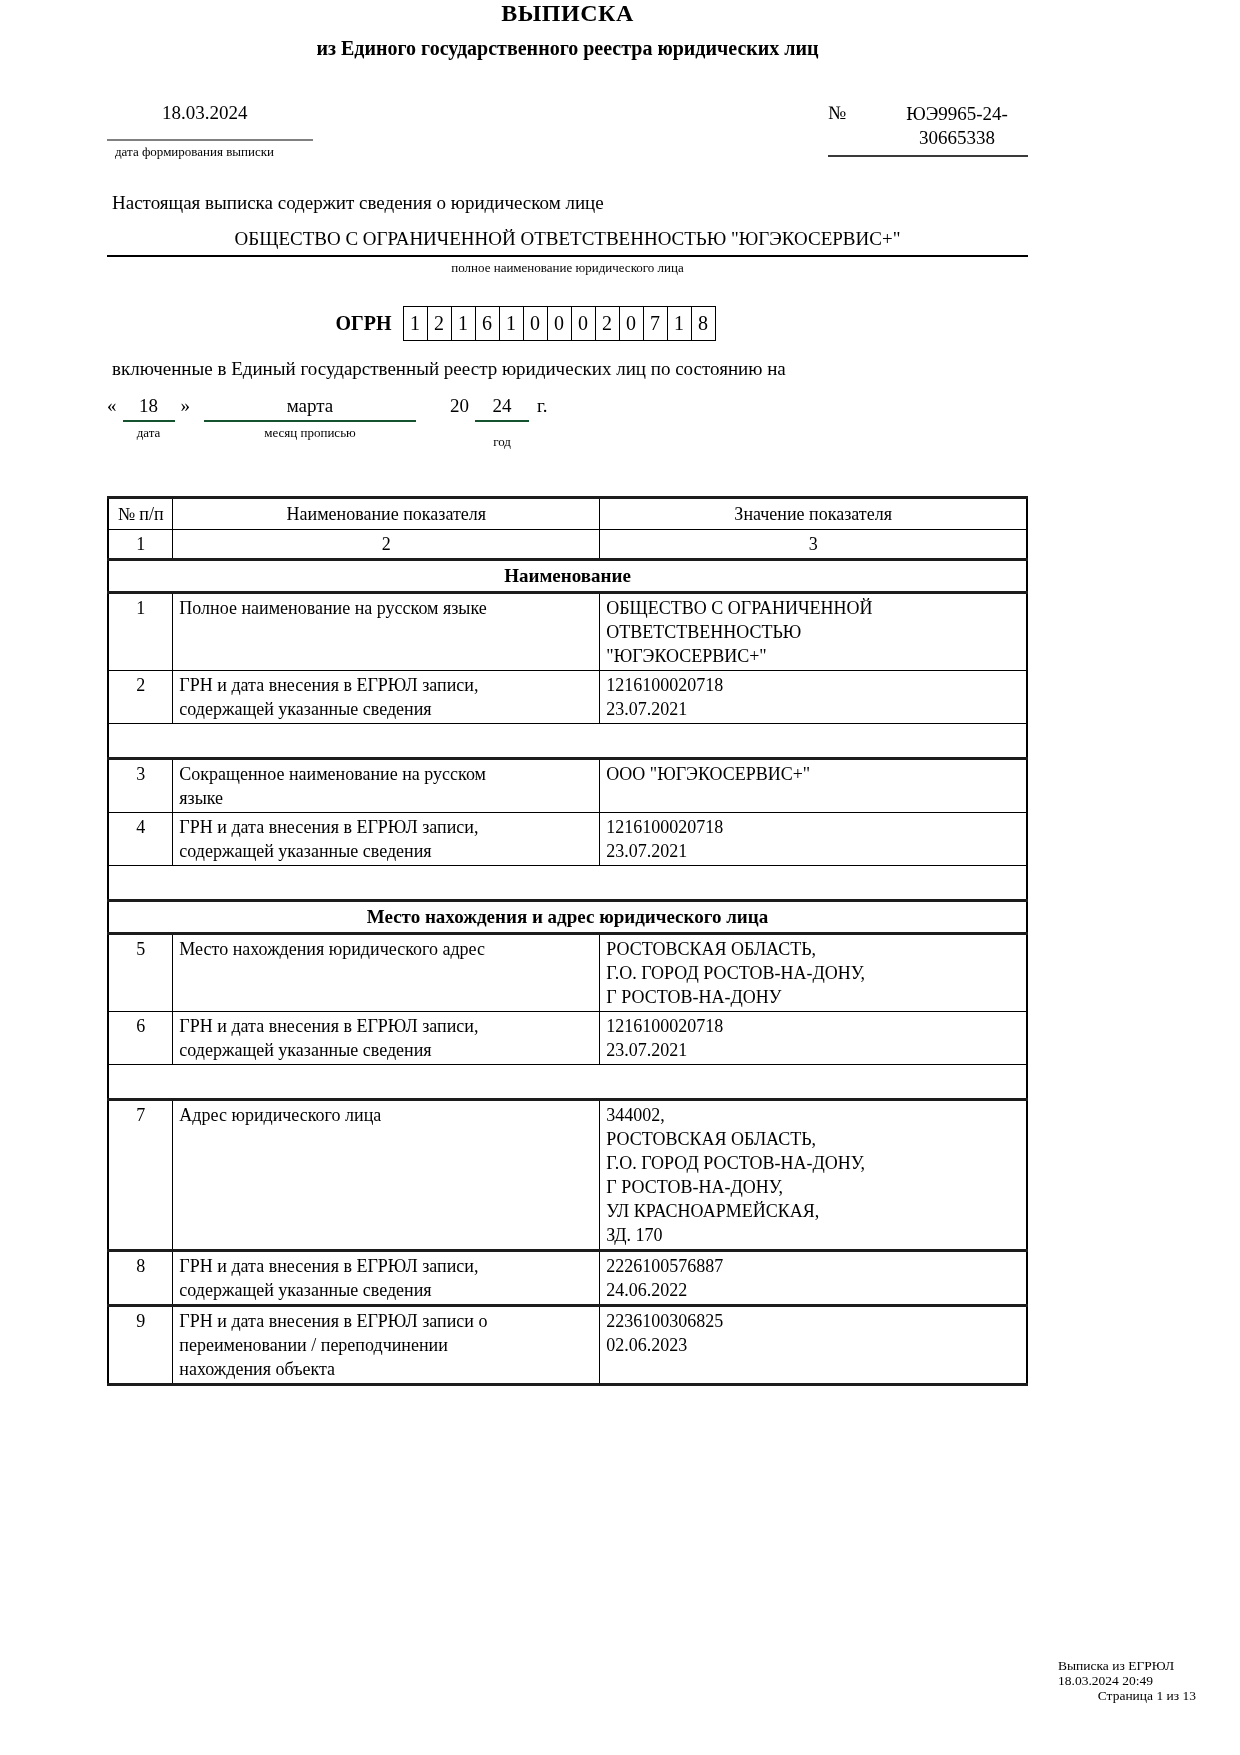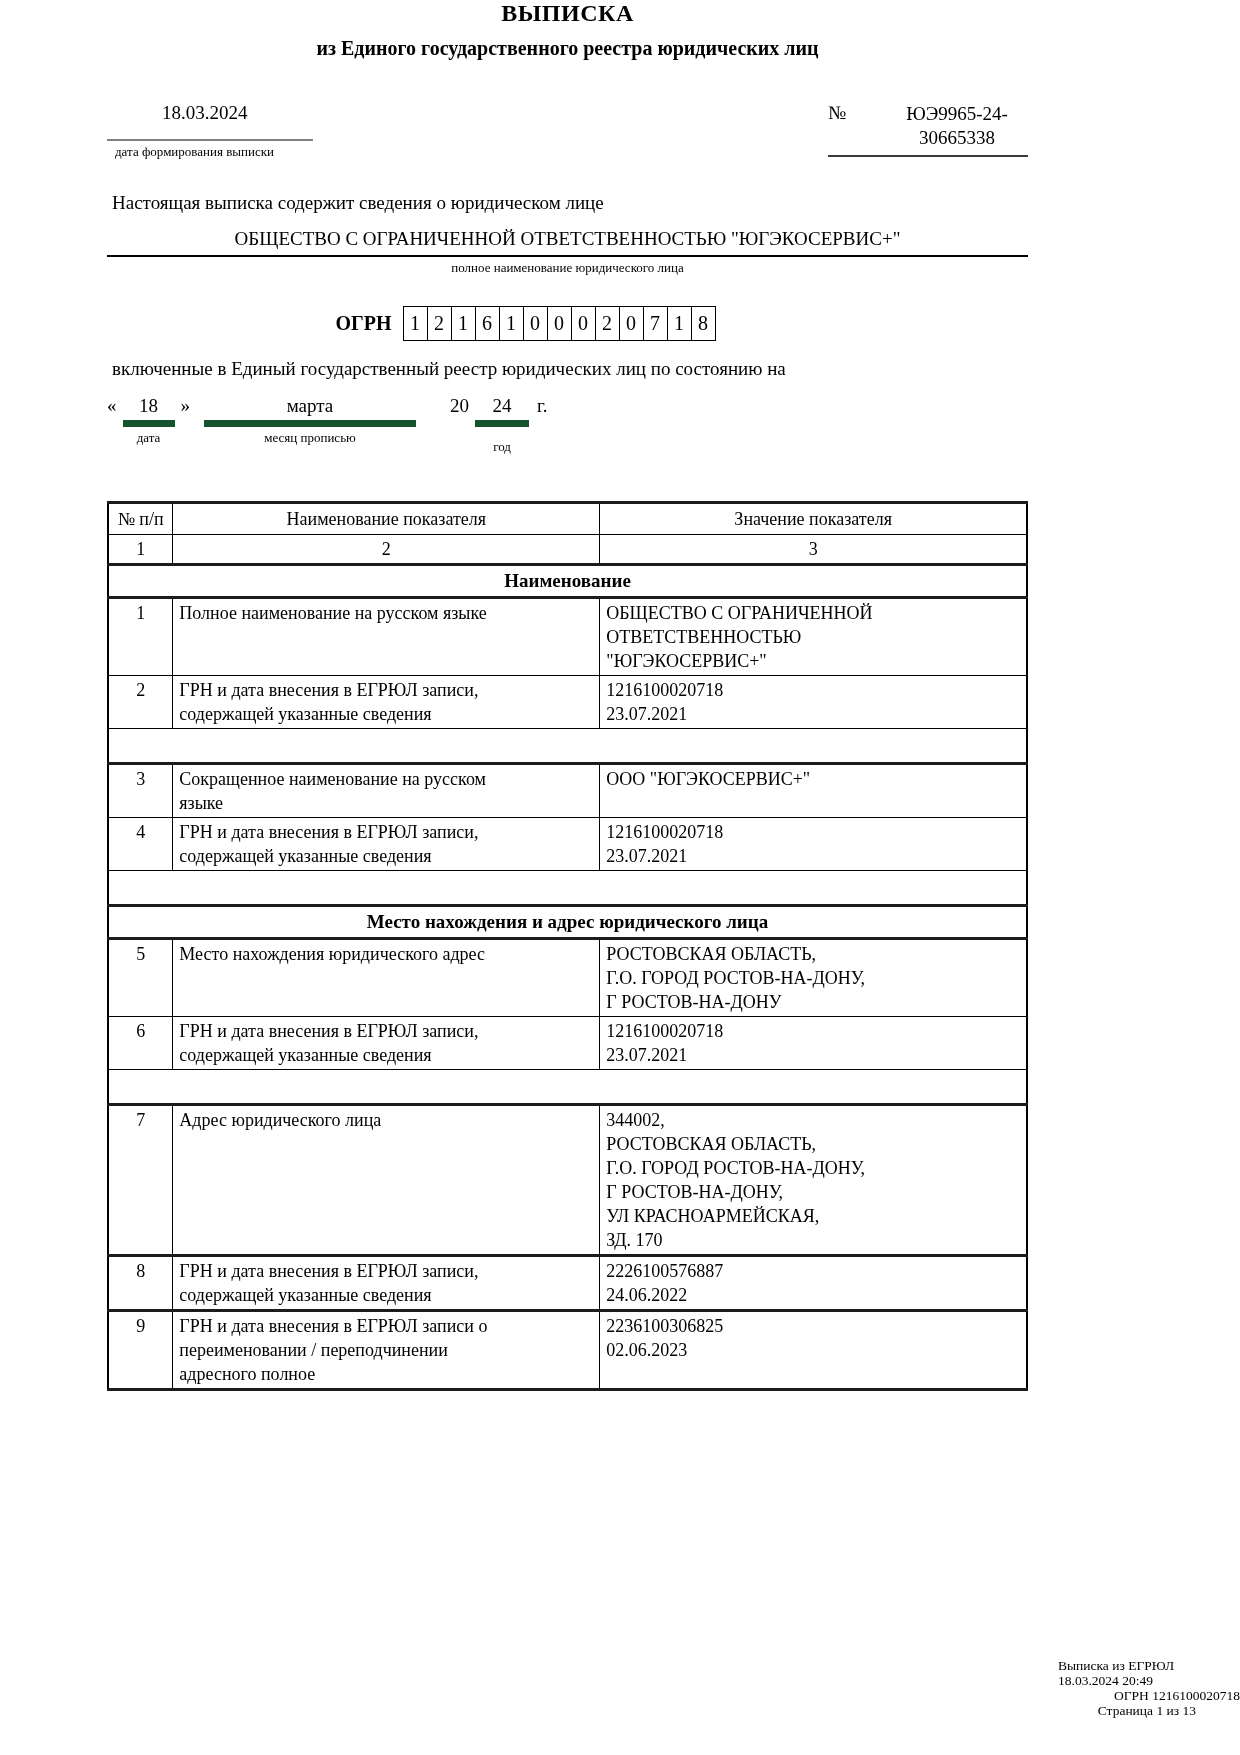--- a/index.html
+++ b/index.html
@@ -76,21 +76,21 @@
     align-items: flex-start;
     font-size: 19px;
   }
   .fill-row .q, .fill-row .plain { line-height: 24px; }
   .seg { display: flex; flex-direction: column; align-items: center; }
   .seg-val {
     display: block;
     width: 100%;
     text-align: center;
     line-height: 24px;
-    border-bottom: 7px solid #14532d;
+    border-bottom: 2px solid #14532d;
     padding-bottom: 2px;
   }
   .seg-cap { font-size: 13px; margin-top: 3px; white-space: nowrap; }
   .seg-day { width: 52px; margin: 0 6px; }
   .seg-month { width: 212px; margin-left: 14px; }
   .seg-year { width: 54px; margin: 0 8px 0 6px; gap: 9px; }
   .fill-row .g1 { width: 34px; }
   .main-table {
     margin-top: 46px;
     width: 921px;
@@ -336,33 +336,32 @@
             <td class="cell-value">
               <div>2226100576887</div>
               <div>24.06.2022</div>
             </td>
           </tr>
           <tr class="data-row">
             <td class="cell-num bdr">9</td>
             <td class="cell-name bdr">
               <div>ГРН и дата внесения в ЕГРЮЛ записи о</div>
               <div>переименовании / переподчинении</div>
-              <div>адресного полное</div>
+              <div>нахождения объекта</div>
             </td>
             <td class="cell-value">
               <div>2236100306825</div>
               <div>02.06.2023</div>
             </td>
           </tr>
         </tbody>
     </table>
 
   </div>
 
   <div class="footer">
     <div class="footer-left">
       <div>Выписка из ЕГРЮЛ</div>
       <div>18.03.2024 20:49</div>
     </div>
-    <div class="footer-center">ОГРН 1216100020718</div>
     <div class="footer-right">Страница 1 из 13</div>
   </div>
 </div>
 
 </body></html>

